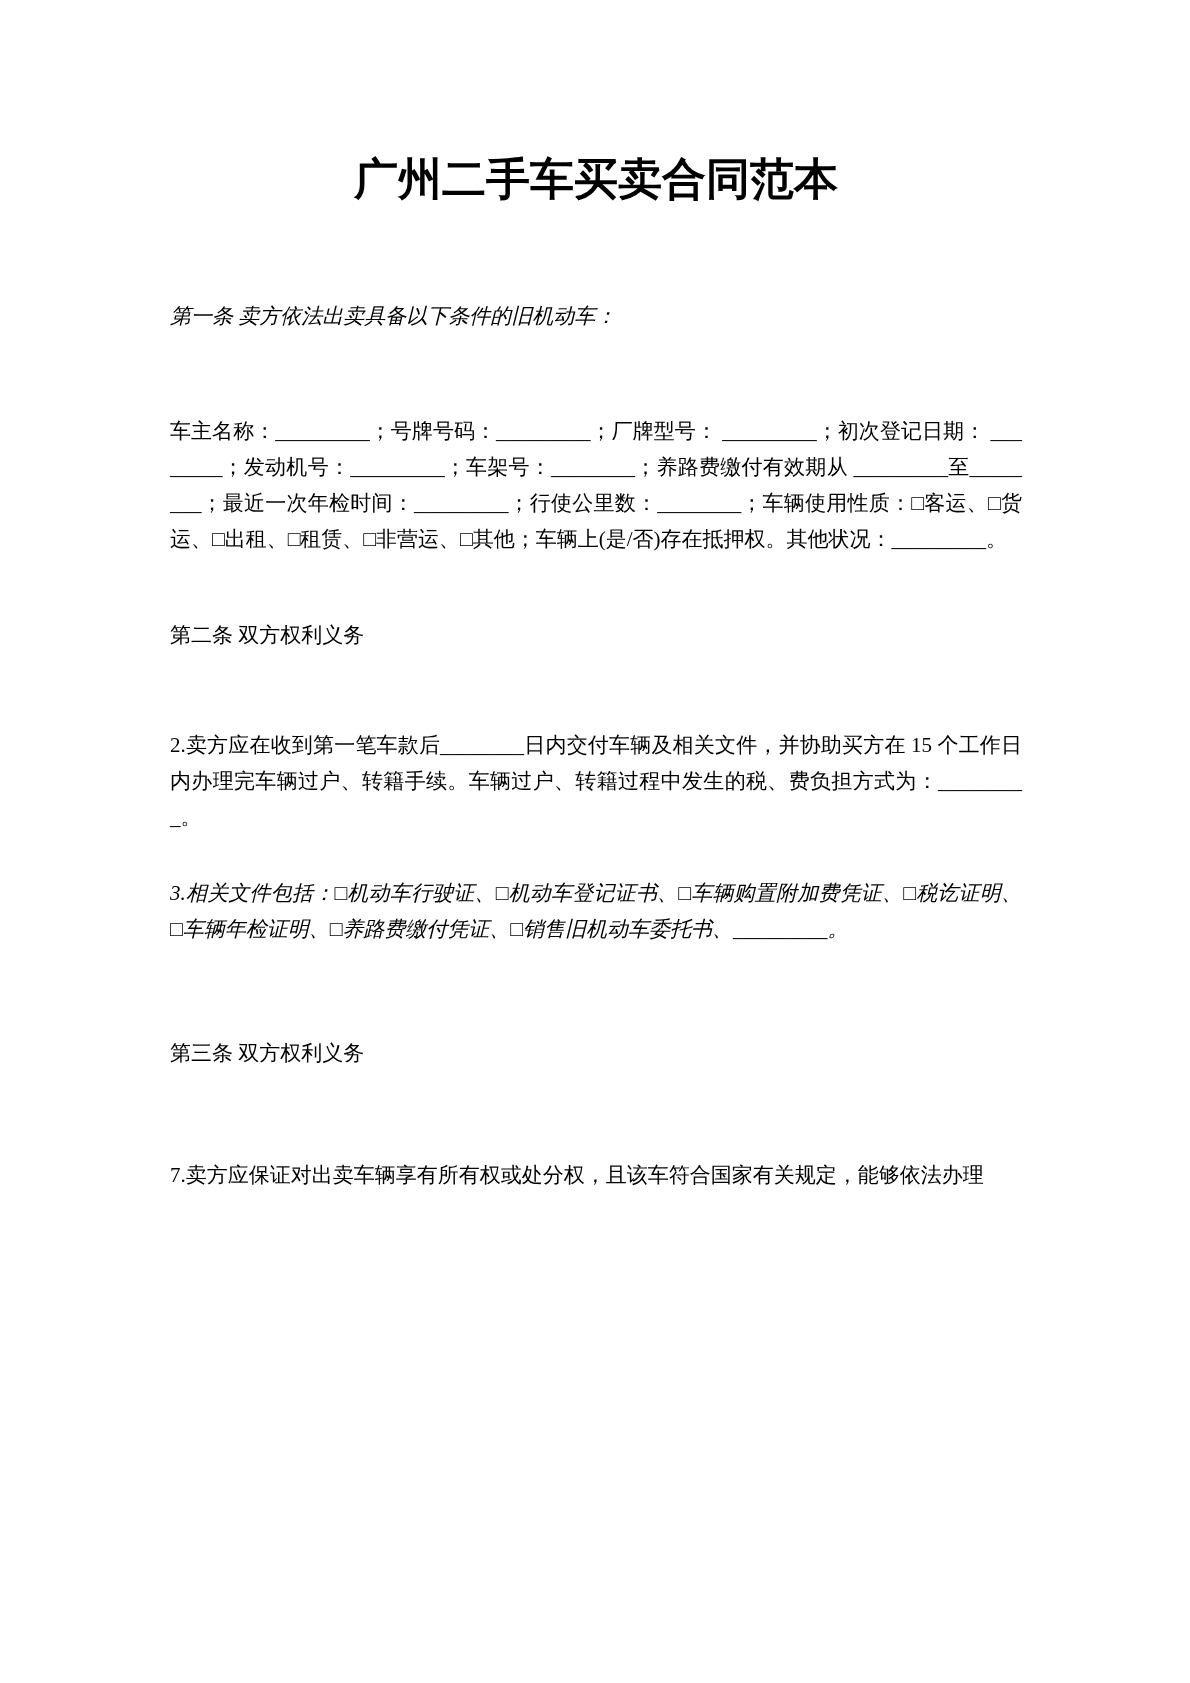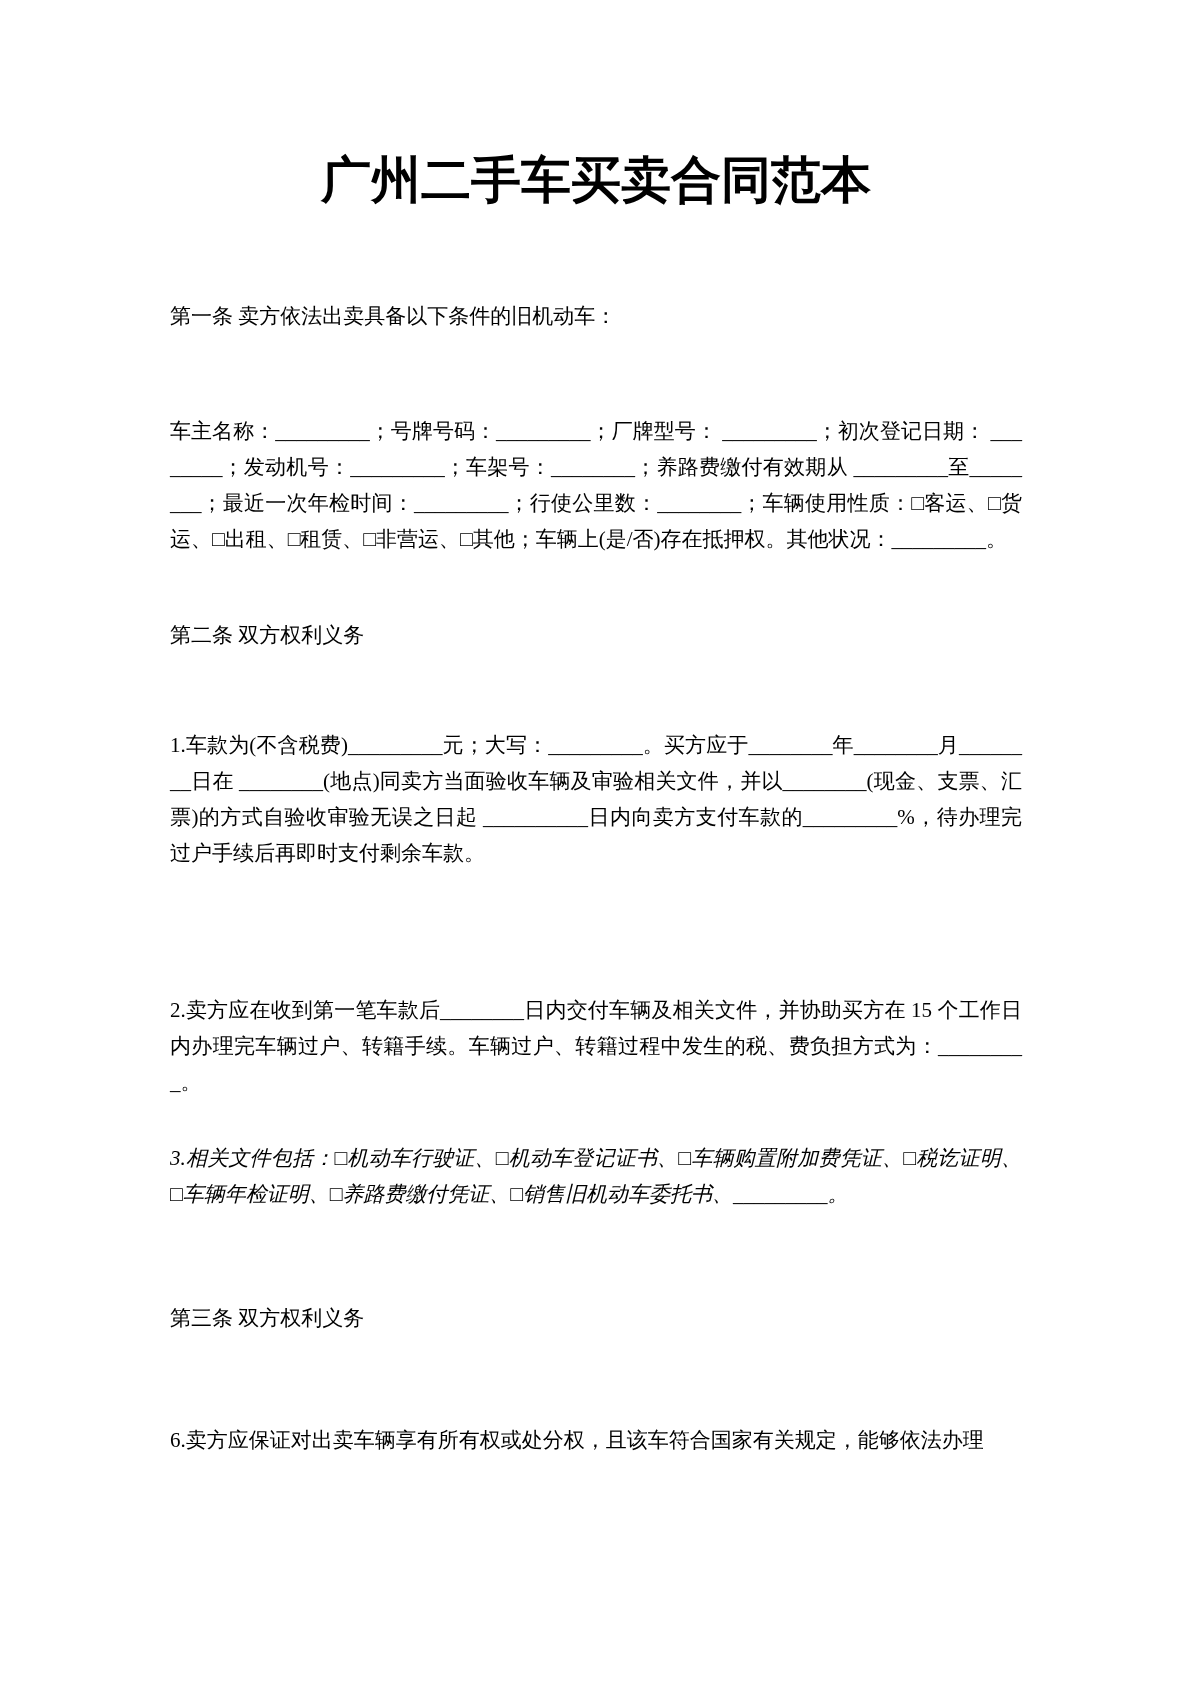--- a/index.html
+++ b/index.html
@@ -12,59 +12,58 @@
     width: 1190px;
     height: 1683px;
     box-sizing: border-box;
     background: #ffffff;
     padding: 155px 168px 0 170px;
     overflow: hidden;
     font-family: "Liberation Serif", "DejaVu Serif", serif;
     color: #000000;
   }
   .doc-title {
-    font-size: 50px;
+    font-size: 44px;
     font-weight: 700;
     line-height: 50px;
     text-align: center;
     margin: 0 0 93px 0;
     letter-spacing: 0;
   }
   .para {
     font-size: 21px;
     line-height: 36px;
     margin: 0;
     text-align: justify;
     word-break: break-all;
     white-space: normal;
   }
-  .sp-a { margin-bottom: 79px; }   
+  .sp-a { margin-bottom: 79px; font-style: italic; }   
   .sp-b { margin-bottom: 60px; font-family: Liberation Serif, serif; }   
   .sp-c { margin-bottom: 74px; }   
   .sp-d { margin-bottom: 121px; }  
   .sp-e { margin-bottom: 40px; }   
   .sp-f { margin-bottom: 88px; font-style: italic; }   
   .sp-g { margin-bottom: 86px; }   
 </style>
 </head>
 <body>
 
 <div class="page">
 
   <h1 class="doc-title"><span>广州二手车买卖合同范本</span></h1>
 
   <p class="para sp-a">第一条 卖方依法出卖具备以下条件的旧机动车：</p>
 
   <p class="para sp-b">车主名称：_________；号牌号码：_________；厂牌型号： _________；初次登记日期： ________；发动机号：_________；车架号：________；养路费缴付有效期从 _________至________；最近一次年检时间：_________；行使公里数：________；车辆使用性质：□客运、□货运、□出租、□租赁、□非营运、□其他；车辆上(是/否)存在抵押权。其他状况：_________。</p>
 
   <p class="para sp-c">第二条 双方权利义务</p>
 
-  <p class="para sp-d">1.车款为(不含税费)_________元；大写：_________。买方应于________年________月________日在 ________(地点)同卖方当面验收车辆及审验相关文件，并以________(现金、支票、汇票)的方式自验收审验无误之日起 __________日内向卖方支付车款的_________%，待办理完过户手续后再即时支付剩余车款。</p>
 
   <p class="para sp-e">2.卖方应在收到第一笔车款后________日内交付车辆及相关文件，并协助买方在 15 个工作日内办理完车辆过户、转籍手续。车辆过户、转籍过程中发生的税、费负担方式为：_________。</p>
 
   <p class="para sp-f">3.相关文件包括：□机动车行驶证、□机动车登记证书、□车辆购置附加费凭证、□税讫证明、□车辆年检证明、□养路费缴付凭证、□销售旧机动车委托书、_________。</p>
 
   <p class="para sp-g">第三条 双方权利义务</p>
 
-  <p class="para">6.卖方应保证对出卖车辆享有所有权或处分权，且该车符合国家有关规定，能够依法办理</p>
+  <p class="para">7.卖方应保证对出卖车辆享有所有权或处分权，且该车符合国家有关规定，能够依法办理</p>
 
 </div>
 
 </body></html>

